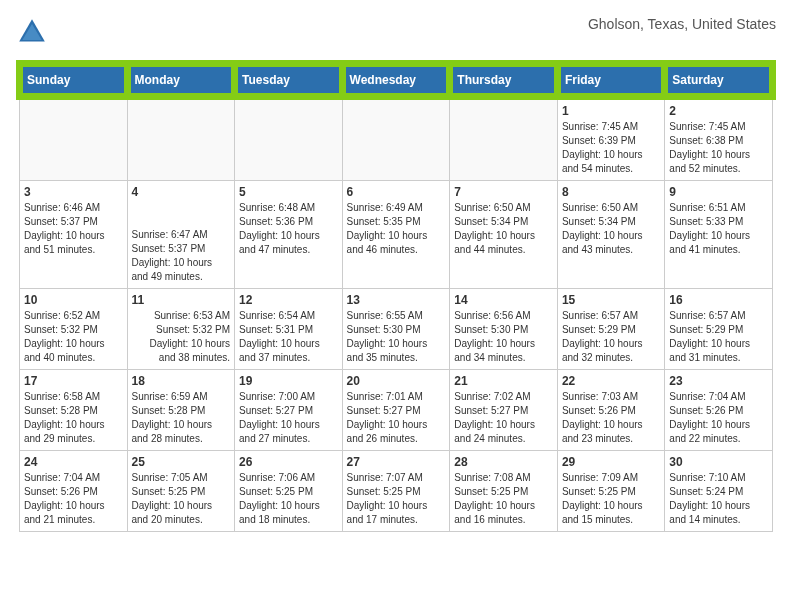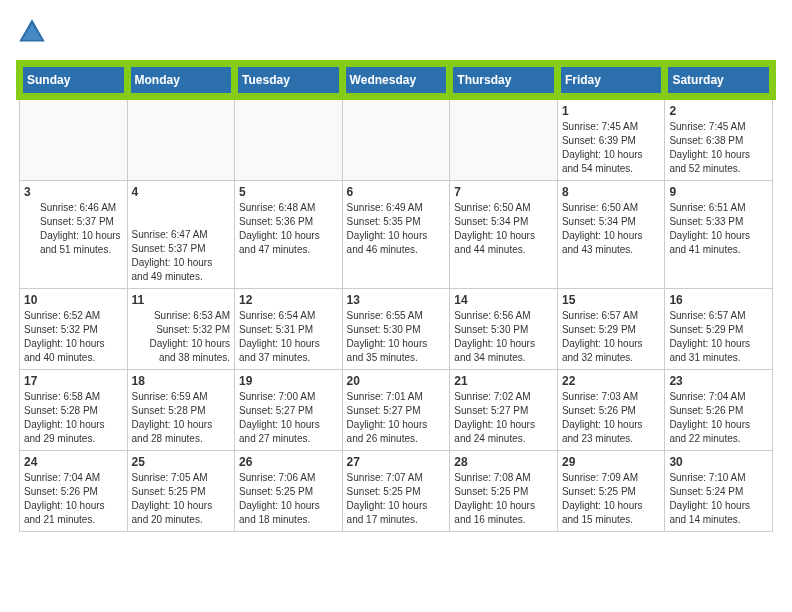--- a/index.html
+++ b/index.html
@@ -96,20 +96,21 @@
 <body>
 
 <div class="header">
   <div class="logo">
     <svg class="logo-icon" viewBox="0 0 40 40">
       <polygon points="20,4 36,32 4,32" fill="#2c6fad"></polygon>
       <polygon points="20,10 32,30 8,30" fill="#5a9fd4" opacity="0.6"></polygon>
     </svg>
   </div>
   <div class="title-block">
+    <div class="location">Gholson, Texas, United States</div>
   </div>
 </div>
 
 <table class="calendar">
   <thead>
     <tr>
     <th>Sunday</th>
         <th>Monday</th>
         <th>Tuesday</th>
         <th>Wednesday</th>
@@ -134,21 +135,21 @@
         <td>
           <span class="day-num">2</span>
           <div class="day-info" style="white-space: pre-line;">Sunrise: 7:45 AM
 Sunset: 6:38 PM
 Daylight: 10 hours and 52 minutes.</div>
         </td>
       </tr>
       <tr>
         <td>
           <span class="day-num">3</span>
-          <div class="day-info" style="white-space: pre-line; margin-left: 16px;">Sunrise: 6:46 AM
+          <div class="day-info" style="white-space: pre-line;">Sunrise: 6:46 AM
 Sunset: 5:37 PM
 Daylight: 10 hours and 51 minutes.</div>
         </td>
         <td>
           <span class="day-num">4</span>
           <div class="day-info" style="white-space: pre-line; margin-top: 29px;">Sunrise: 6:47 AM
 Sunset: 5:37 PM
 Daylight: 10 hours and 49 minutes.</div>
         </td>
         <td>

